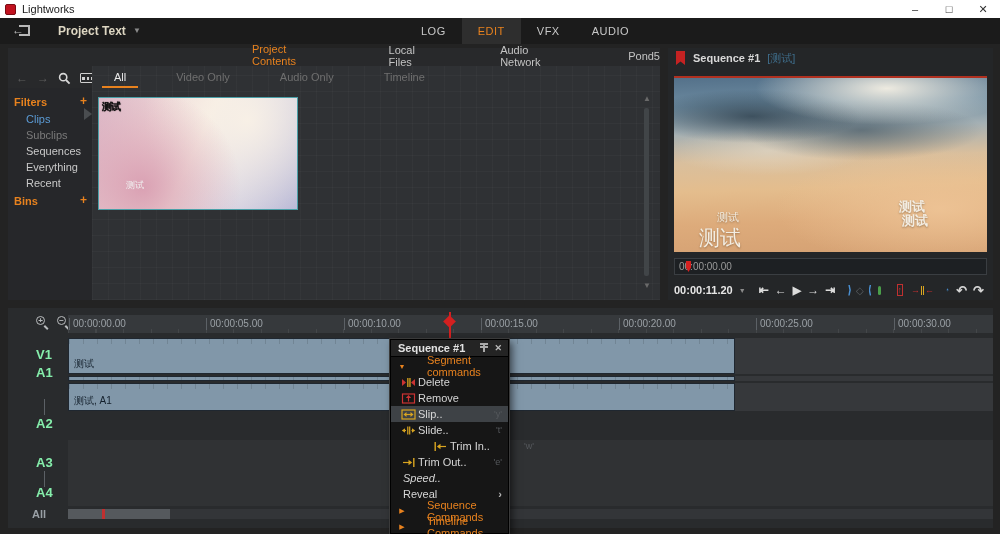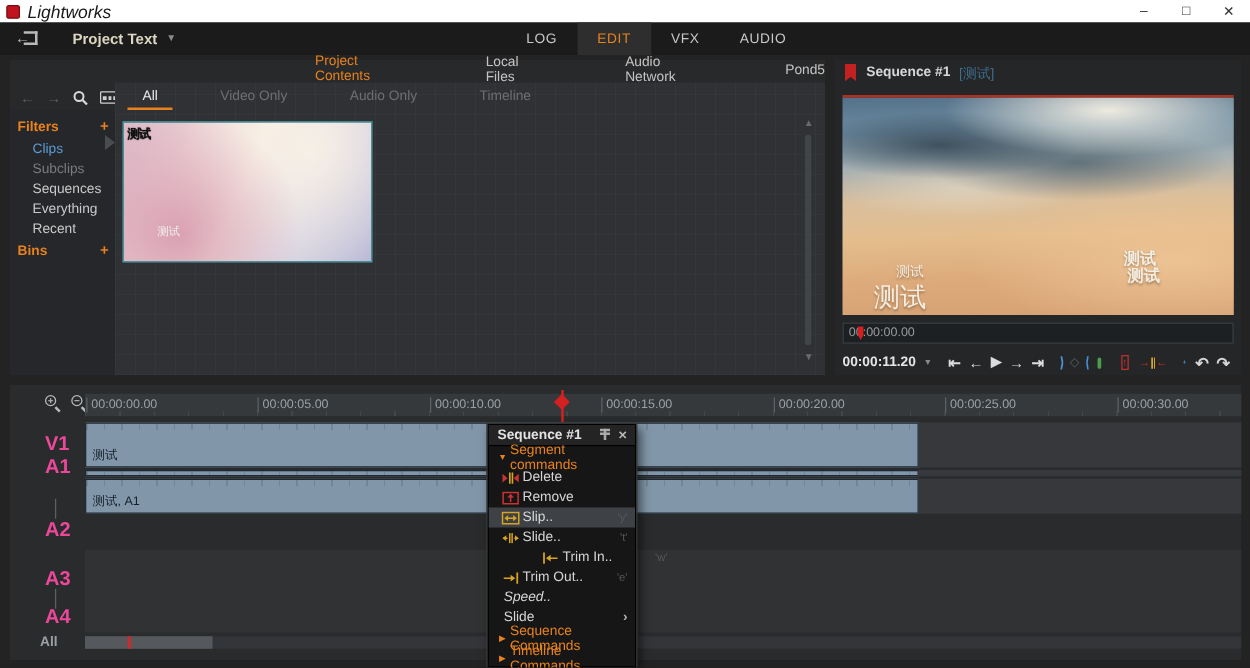--- a/index.html
+++ b/index.html
@@ -4,21 +4,21 @@
 <style>
   * { margin:0; padding:0; box-sizing:border-box; }
   html,body { width:1000px; height:534px; overflow:hidden; background:#232323;
               font-family:"Liberation Sans", sans-serif; }
   .app { position:relative; width:1000px; height:534px; background:#232323; }
 
   
   .titlebar { position:absolute; left:0; top:0; width:1000px; height:18px; background:#ffffff;
               display:flex; align-items:center; padding-left:5px; }
   .tb-logo { width:11px; height:11px; background:#c1121f; border:1px solid #7a0c14; border-radius:2px; margin-right:6px; }
-  .tb-title { font-size:14px; color:#1a1a1a;font-style:italic; }
+  .tb-title { font-size:11px; color:#1a1a1a; }
   .win-controls { position:absolute; right:0; top:0; height:18px; display:flex; }
   .win-btn { width:34px; height:18px; display:flex; align-items:center; justify-content:center;
              color:#333; font-size:11px; }
 
   
   .topbar { position:absolute; left:0; top:18px; width:1000px; height:26px; background:#1b1b1b; }
   .exit-btn { position:absolute; left:14px; top:6px; width:18px; height:14px; }
   .exit-frame { position:absolute; left:5px; top:1px; width:11px; height:11px;
                 border:2px solid #b9b9b9; border-left:none; }
   .exit-arrow { position:absolute; left:-2px; top:-1px; color:#b9b9b9; font-size:12px; font-weight:bold; line-height:14px; }
@@ -120,21 +120,21 @@
   .zoom-glass .handle { position:absolute; left:10px; top:10px; width:5px; height:1.8px; background:#b9bcbe;
                         transform:rotate(45deg); transform-origin:0 0; }
   .ruler { position:absolute; left:60px; top:7px; width:925px; height:18px; background:#36393c;
            background-image:repeating-linear-gradient(90deg, rgba(255,255,255,0.07) 0 1px, transparent 1px 27.5px);
            background-size:100% 4px; background-position:0 14px; background-repeat:no-repeat; }
   .ruler-label { position:absolute; top:3px; font-size:10px; color:#9aa0a5; }
   .ruler-label::before { content:""; position:absolute; left:-4px; top:0; width:1px; height:12px; background:#5c6166; }
   .playhead-line { position:absolute; left:381px; top:-3px; width:2px; height:32px; background:#d42020; }
   .playhead-knob { position:absolute; left:377px; top:2px; width:9px; height:9px; background:#d42020; transform:rotate(45deg); }
   .track-labels { position:absolute; left:0; top:25px; width:60px; height:175px; }
-  .track-label { position:absolute; left:28px; font-size:16px; font-weight:bold; color:#ec4899; }
+  .track-label { position:absolute; left:28px; font-size:13px; font-weight:bold; color:#86efac; }
   .link-line { position:absolute; left:36px; width:1px; height:16px; background:#5c6166; }
   .lanes { position:absolute; left:60px; top:25px; width:925px; height:175px; }
   .lane { position:absolute; left:0; width:925px; background:#36383b; }
   .lane.empty { background:#303234; }
   .clip { position:absolute; left:0; background:#8197a9; border:1px solid #1f2730;
           background-image:repeating-linear-gradient(90deg, rgba(0,0,0,0.12) 0 1px, transparent 1px 14px);
           background-size:100% 5px; background-repeat:no-repeat; }
   .clip-label { position:absolute; left:5px; bottom:2px; font-size:10px; color:#14202c; }
   .tl-bottom { position:absolute; left:0; top:199px; width:985px; height:15px; }
   .all-label { position:absolute; left:24px; top:1px; font-size:11px; font-weight:bold; color:#9aa0a6; }
@@ -147,21 +147,21 @@
            border:1px solid #000; outline:1px solid #3a3a3a; box-shadow:3px 3px 8px rgba(0,0,0,0.6); }
   .cm-header { position:absolute; left:0; top:0; width:100%; height:17px; background:#242424;
                border-bottom:1px solid #000; display:flex; align-items:center; }
   .cm-title { font-size:11px; font-weight:bold; color:#e2e2e2; margin-left:7px; flex:1; }
   .cm-pin { width:10px; height:10px; margin-right:5px; position:relative; }
   .cm-pin::before { content:""; position:absolute; left:4px; top:0; width:1.5px; height:9px; background:#aaa; }
   .cm-pin::after { content:""; position:absolute; left:1px; top:0; width:8px; height:1.5px; background:#aaa; box-shadow:0 3px 0 #aaa; }
   .cm-close { font-size:9px; color:#bbb; margin-right:6px; font-weight:bold; }
   .cm-row { position:absolute; left:0; width:100%; height:16px; display:flex; align-items:center; font-size:11px; color:#d6d6d6; }
   .cm-row.hl { background:#3e4246; }
-  .cm-sect { color:#e8821e; }
+  .cm-sect { color:#e8821e;gap:19px; }
   .cm-marker { width:12px; text-align:center; font-size:7px; color:#e8821e; margin-left:5px; }
   .cm-ico { width:17px; margin-left:10px; display:flex; align-items:center; }
   .cm-label { flex:1; }
   .cm-label.noicon { margin-left:12px; }
   .cm-shortcut { font-size:9px; color:#55585c; margin-right:6px; }
   .cm-subarrow { font-size:11px; color:#b5b5b5; font-weight:bold; margin-right:6px; }
 </style>
 </head>
 <body>
 
@@ -430,21 +430,21 @@
       </span>
       <span class="cm-label">Trim Out..</span>
       <span class="cm-shortcut">'e'</span>
     </div>
 
     <div class="cm-row" style="top:130px;font-style:italic;">
       <span class="cm-label noicon">Speed..</span>
     </div>
 
     <div class="cm-row" style="top:146px;">
-      <span class="cm-label noicon">Slide</span>
+      <span class="cm-label noicon">Reveal</span>
       <span class="cm-subarrow">›</span>
     </div>
 
     <div class="cm-row cm-sect" style="top:163px;">
       <span class="cm-marker">▶</span>
       <span class="cm-label">Sequence Commands</span>
     </div>
 
     <div class="cm-row cm-sect" style="top:179px;">
       <span class="cm-marker">▶</span>

